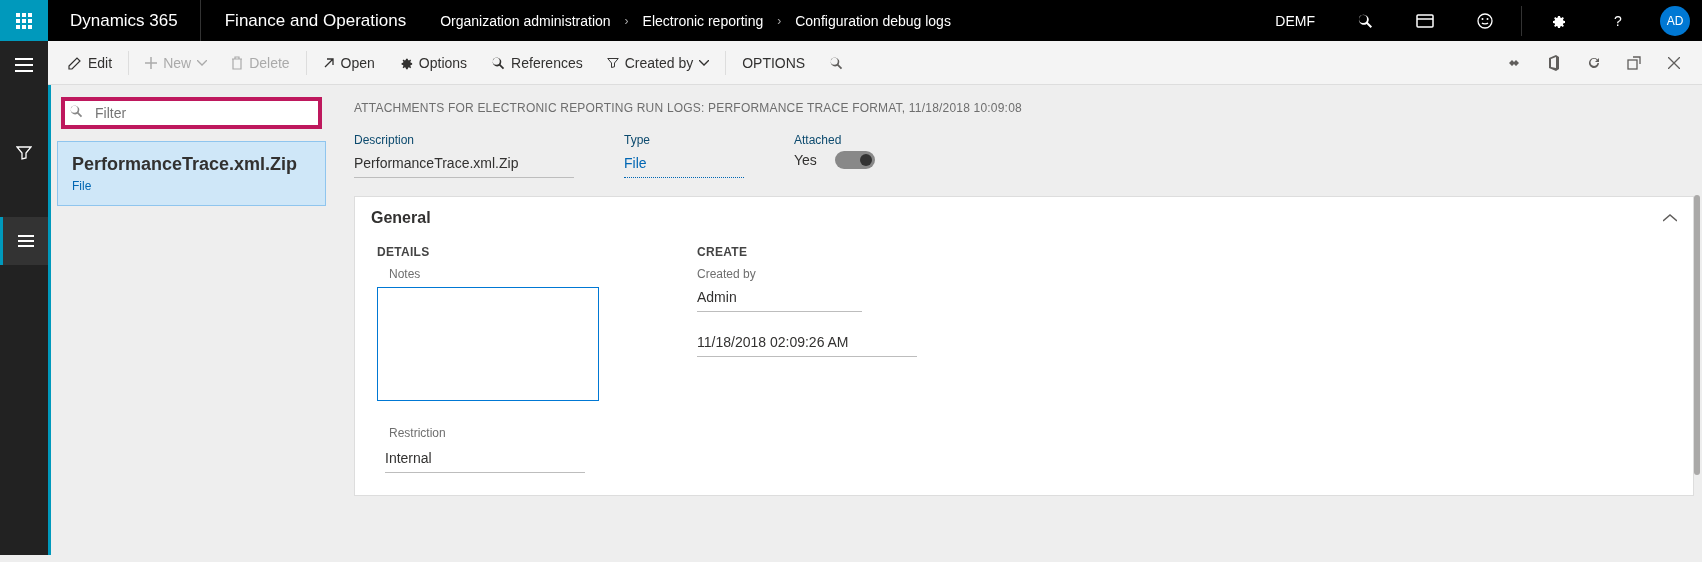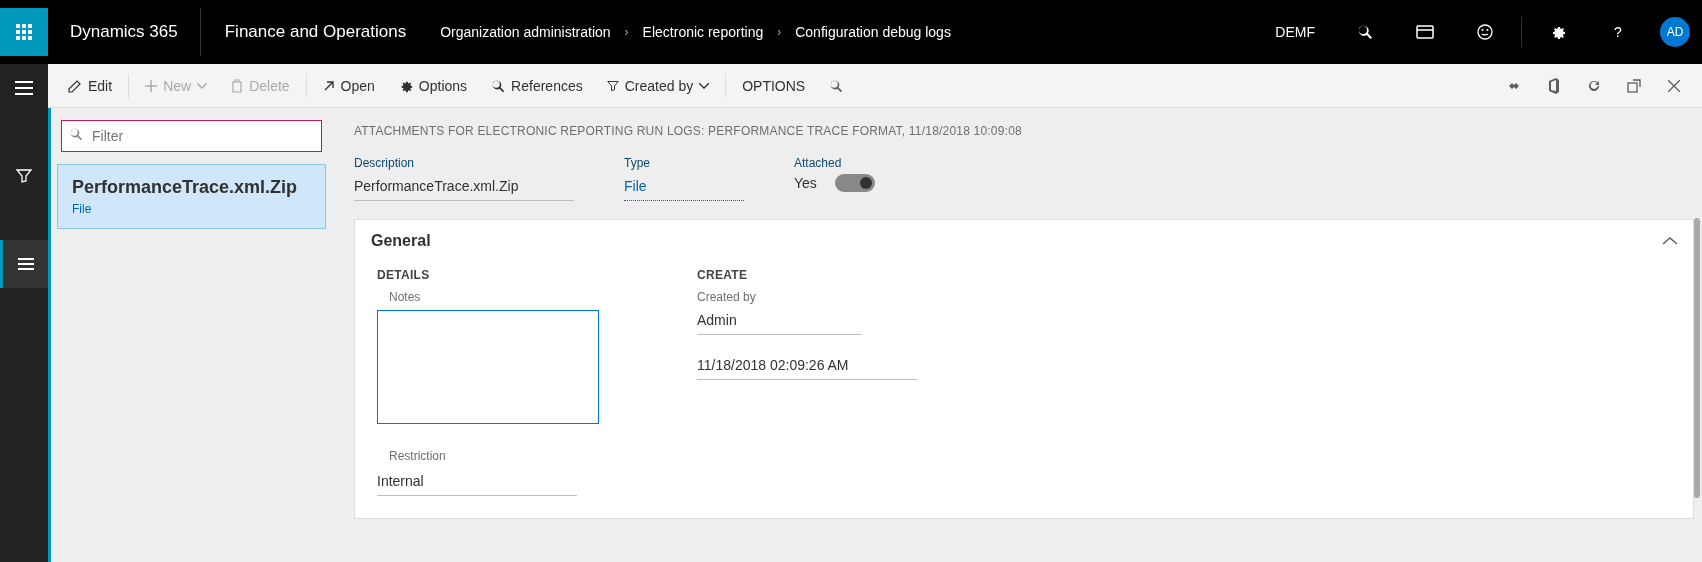--- a/index.html
+++ b/index.html
@@ -1,19 +1,19 @@
 <!DOCTYPE html>
 <html><head>
 <meta charset="utf-8">
 <style>
   * { box-sizing: border-box; margin: 0; padding: 0; }
   body { font-family: "Segoe UI", Tahoma, sans-serif; font-size: 13px; color: #323130; background: #eeeeee; width: 1702px; height: 562px; overflow: hidden; }
 
   
-  .topbar { display: flex; align-items: center; height: 64px; background: #000; color: #fff; }
+  .topbar { display: flex; align-items: center; height: 41px; background: #000; color: #fff; }
   .waffle { width: 48px; height: 48px; background: #0099bc; display: flex; align-items: center; justify-content: center; }
   .waffle svg { fill: #fff; }
   .brand { padding: 0 22px; font-size: 17px; font-weight: 400; border-right: 1px solid #333; height: 48px; display: flex; align-items: center; }
   .module { padding: 0 24px; font-size: 17px; font-weight: 300; height: 48px; display: flex; align-items: center; }
   .breadcrumb { flex: 1; display: flex; align-items: center; gap: 8px; padding-left: 10px; font-size: 14px; }
   .breadcrumb span.crumb { color: #fff; }
   .breadcrumb .sep { color: #aaa; padding: 0 6px; font-size: 12px; }
   .top-right { display: flex; align-items: center; gap: 12px; height: 48px; }
   .top-right .company { padding: 0 14px; font-size: 14px; }
   .top-icon { width: 48px; height: 48px; display: flex; align-items: center; justify-content: center; cursor: pointer; }
@@ -38,21 +38,21 @@
   .ab-item.disabled svg { fill: #aaa; }
   .ab-sep { width: 1px; height: 24px; background: #ddd; margin: 0 4px; }
   .ab-spacer { flex: 1; }
   .ab-right-icon { width: 40px; height: 44px; display: flex; align-items: center; justify-content: center; cursor: pointer; }
   .ab-right-icon svg { fill: #605e5c; }
 
   
   .body { flex: 1; display: flex; background: #eeeeee; overflow: hidden; }
   .list-pane { width: 288px; padding: 12px 10px 12px 6px; border-left: 3px solid #0099bc; background:#eeeeee; }
   .filter-box { position: relative; margin: 0 4px 12px 4px; }
-  .filter-box input { width: 100%; height: 32px; border: 1px solid #be185d; padding: 0 8px 0 30px; font-size: 14px; background:#fff; }
+  .filter-box input { width: 100%; height: 32px; border: 4px solid #be185d; padding: 0 8px 0 30px; font-size: 14px; background:#fff; }
   .filter-box .ficon { position: absolute; left: 8px; top: 7px; fill: #888; }
   .list-item { padding: 12px 14px; cursor: pointer; }
   .list-item.selected { background: #cfe7f8; border: 1px solid #8fc5ee; }
   .list-item .li-title { font-size: 18px; font-weight: 600; margin-bottom: 4px; }
   .list-item .li-sub { font-size: 12px; color: #0066b3; }
 
   .detail-pane { flex: 1; padding: 16px 8px 0 18px; overflow-y: auto; position: relative; }
   .attach-header { font-size: 12px; color: #6e6e6e; letter-spacing: .2px; margin-bottom: 18px; }
   .field-row { display: flex; gap: 50px; margin-bottom: 18px; }
   .field { display: flex; flex-direction: column; gap: 4px; }
@@ -70,21 +70,21 @@
   .section-title { font-size: 12px; font-weight: 700; color: #444; letter-spacing: .3px; margin-bottom: 8px; }
   .details-col { width: 260px; }
   .create-col { width: 280px; }
   .notes-label { font-size: 12px; color: #6e6e6e; margin-bottom: 6px; margin-left: 12px; }
   textarea.notes { width: 222px; height: 114px; border: 1px solid #0078d4; resize: none; font-family: inherit; font-size: 13px; padding: 4px; outline: none; }
   .ro-field { margin-bottom: 18px; }
   .ro-field .ro-label { font-size: 12px; color: #6e6e6e; margin-bottom: 4px; }
   .ro-field .ro-value { font-size: 14px; padding: 4px 0 6px 0; border-bottom: 1px solid #bdbdbd; min-width: 165px; display:inline-block; }
   .ro-field.wide .ro-value { min-width: 220px; }
 
-  .restriction-value { font-size: 14px; padding: 4px 0 6px 0; border-bottom: 1px solid #bdbdbd; width: 200px; }
+  .restriction-value { font-size: 14px; padding: 4px 0 6px 0; border-bottom: 1px solid #bdbdbd; width: 200px; margin-left: 8px; }
 
   .detail-scroll-track { position:absolute; right:2px; top:110px; width:6px; height:280px; background:#aaa9a8; border-radius:3px; }
 </style>
 </head>
 <body>
 
 <div class="topbar">
   <div class="waffle">
     <svg width="16" height="16">
         <g>

